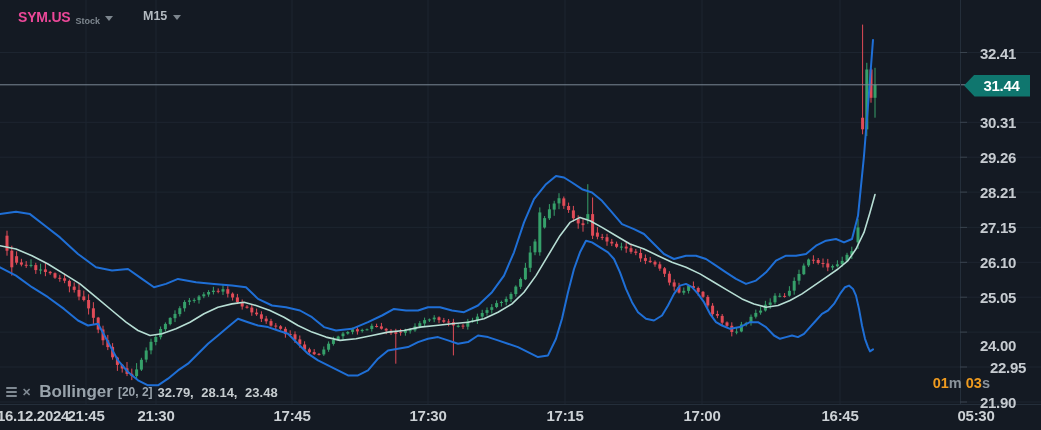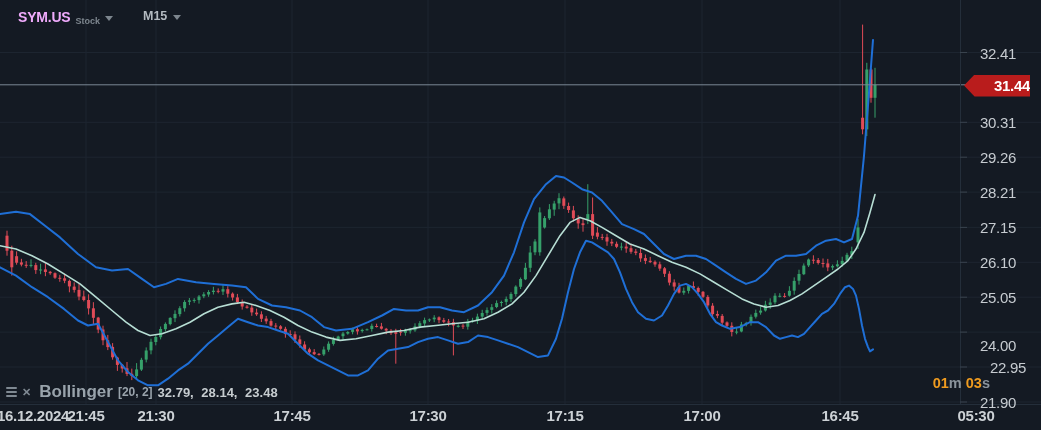--- a/index.html
+++ b/index.html
@@ -1,32 +1,32 @@
 <!DOCTYPE html>
 <html><head>
 <meta charset="utf-8">
 <style>
   html,body{margin:0;padding:0;background:#0d1218;}
   .stage{position:relative;width:1041px;height:430px;overflow:hidden;background:#141a23;
          font-family:"Liberation Sans",sans-serif;-webkit-font-smoothing:antialiased;}
   svg.chart{position:absolute;left:0;top:0;}
   .hdr{position:absolute;top:8px;left:18px;display:flex;align-items:center;gap:5px;cursor:pointer;}
-  .hdr .sym{font-size:14px;font-weight:800;color:#f0abfc;letter-spacing:-0.2px;}
+  .hdr .sym{font-size:14px;font-weight:800;color:#ec4899;letter-spacing:-0.2px;}
   .hdr .typ{font-size:9px;font-weight:700;color:#7d868e;margin-top:8px;}
   .tf{position:absolute;top:9px;left:143px;display:flex;align-items:center;gap:6px;cursor:pointer;}
   .tf .tfl{font-size:12.5px;font-weight:700;color:#b3bac0;}
   .caret{width:0;height:0;border-left:4px solid transparent;border-right:4px solid transparent;
          border-top:5px solid #7d868e;margin-top:2px;}
-  .ylab{position:absolute;left:980px;transform:translateY(-50%);font-size:15px;font-weight:400;
+  .ylab{position:absolute;left:980px;transform:translateY(-50%);font-size:15px;font-weight:700;
         color:#c6cbd0;letter-spacing:-0.3px;}
   .xlab{position:absolute;top:407px;transform:translateX(-50%);font-size:15px;font-weight:700;
         color:#ccd1d5;letter-spacing:-0.3px;white-space:nowrap;}
-  .tag{position:absolute;left:964px;top:74.5px;width:66px;height:22px;background:#b91c1c;
+  .tag{position:absolute;left:964px;top:74.5px;width:66px;height:22px;background:#0f766e;
        clip-path:polygon(0 50%,16% 0,100% 0,100% 100%,16% 100%);display:flex;align-items:center;
-       justify-content:flex-end;padding-left:9px;box-sizing:border-box;}
+       justify-content:center;padding-left:9px;box-sizing:border-box;}
   .tag span{font-size:15px;font-weight:700;color:#ffffff;letter-spacing:-0.3px;}
   .ind{position:absolute;left:6px;top:385px;display:flex;align-items:center;gap:5px;height:14px;}
   .ind .nm{font-size:17px;font-weight:700;color:#99a3ab;margin-left:3px;}
   .ind .pr{font-size:12px;font-weight:700;color:#99a3ab;}
   .ind .vals{font-size:13px;font-weight:700;color:#c6cccf;word-spacing:4px;}
   .bars{display:inline-flex;flex-direction:column;gap:2px;cursor:pointer;}
   .bars i{display:block;width:11px;height:2px;background:#7f8992;border-radius:1px;}
   .x-ico{font-size:11px;font-weight:700;color:#7f8992;cursor:pointer;line-height:11px;}
   .cd{position:absolute;top:375px;right:51px;font-size:14.5px;font-weight:700;letter-spacing:0;}
   .cd .num{color:#ef9b1f;} .cd .unit{color:#8b949c;}

